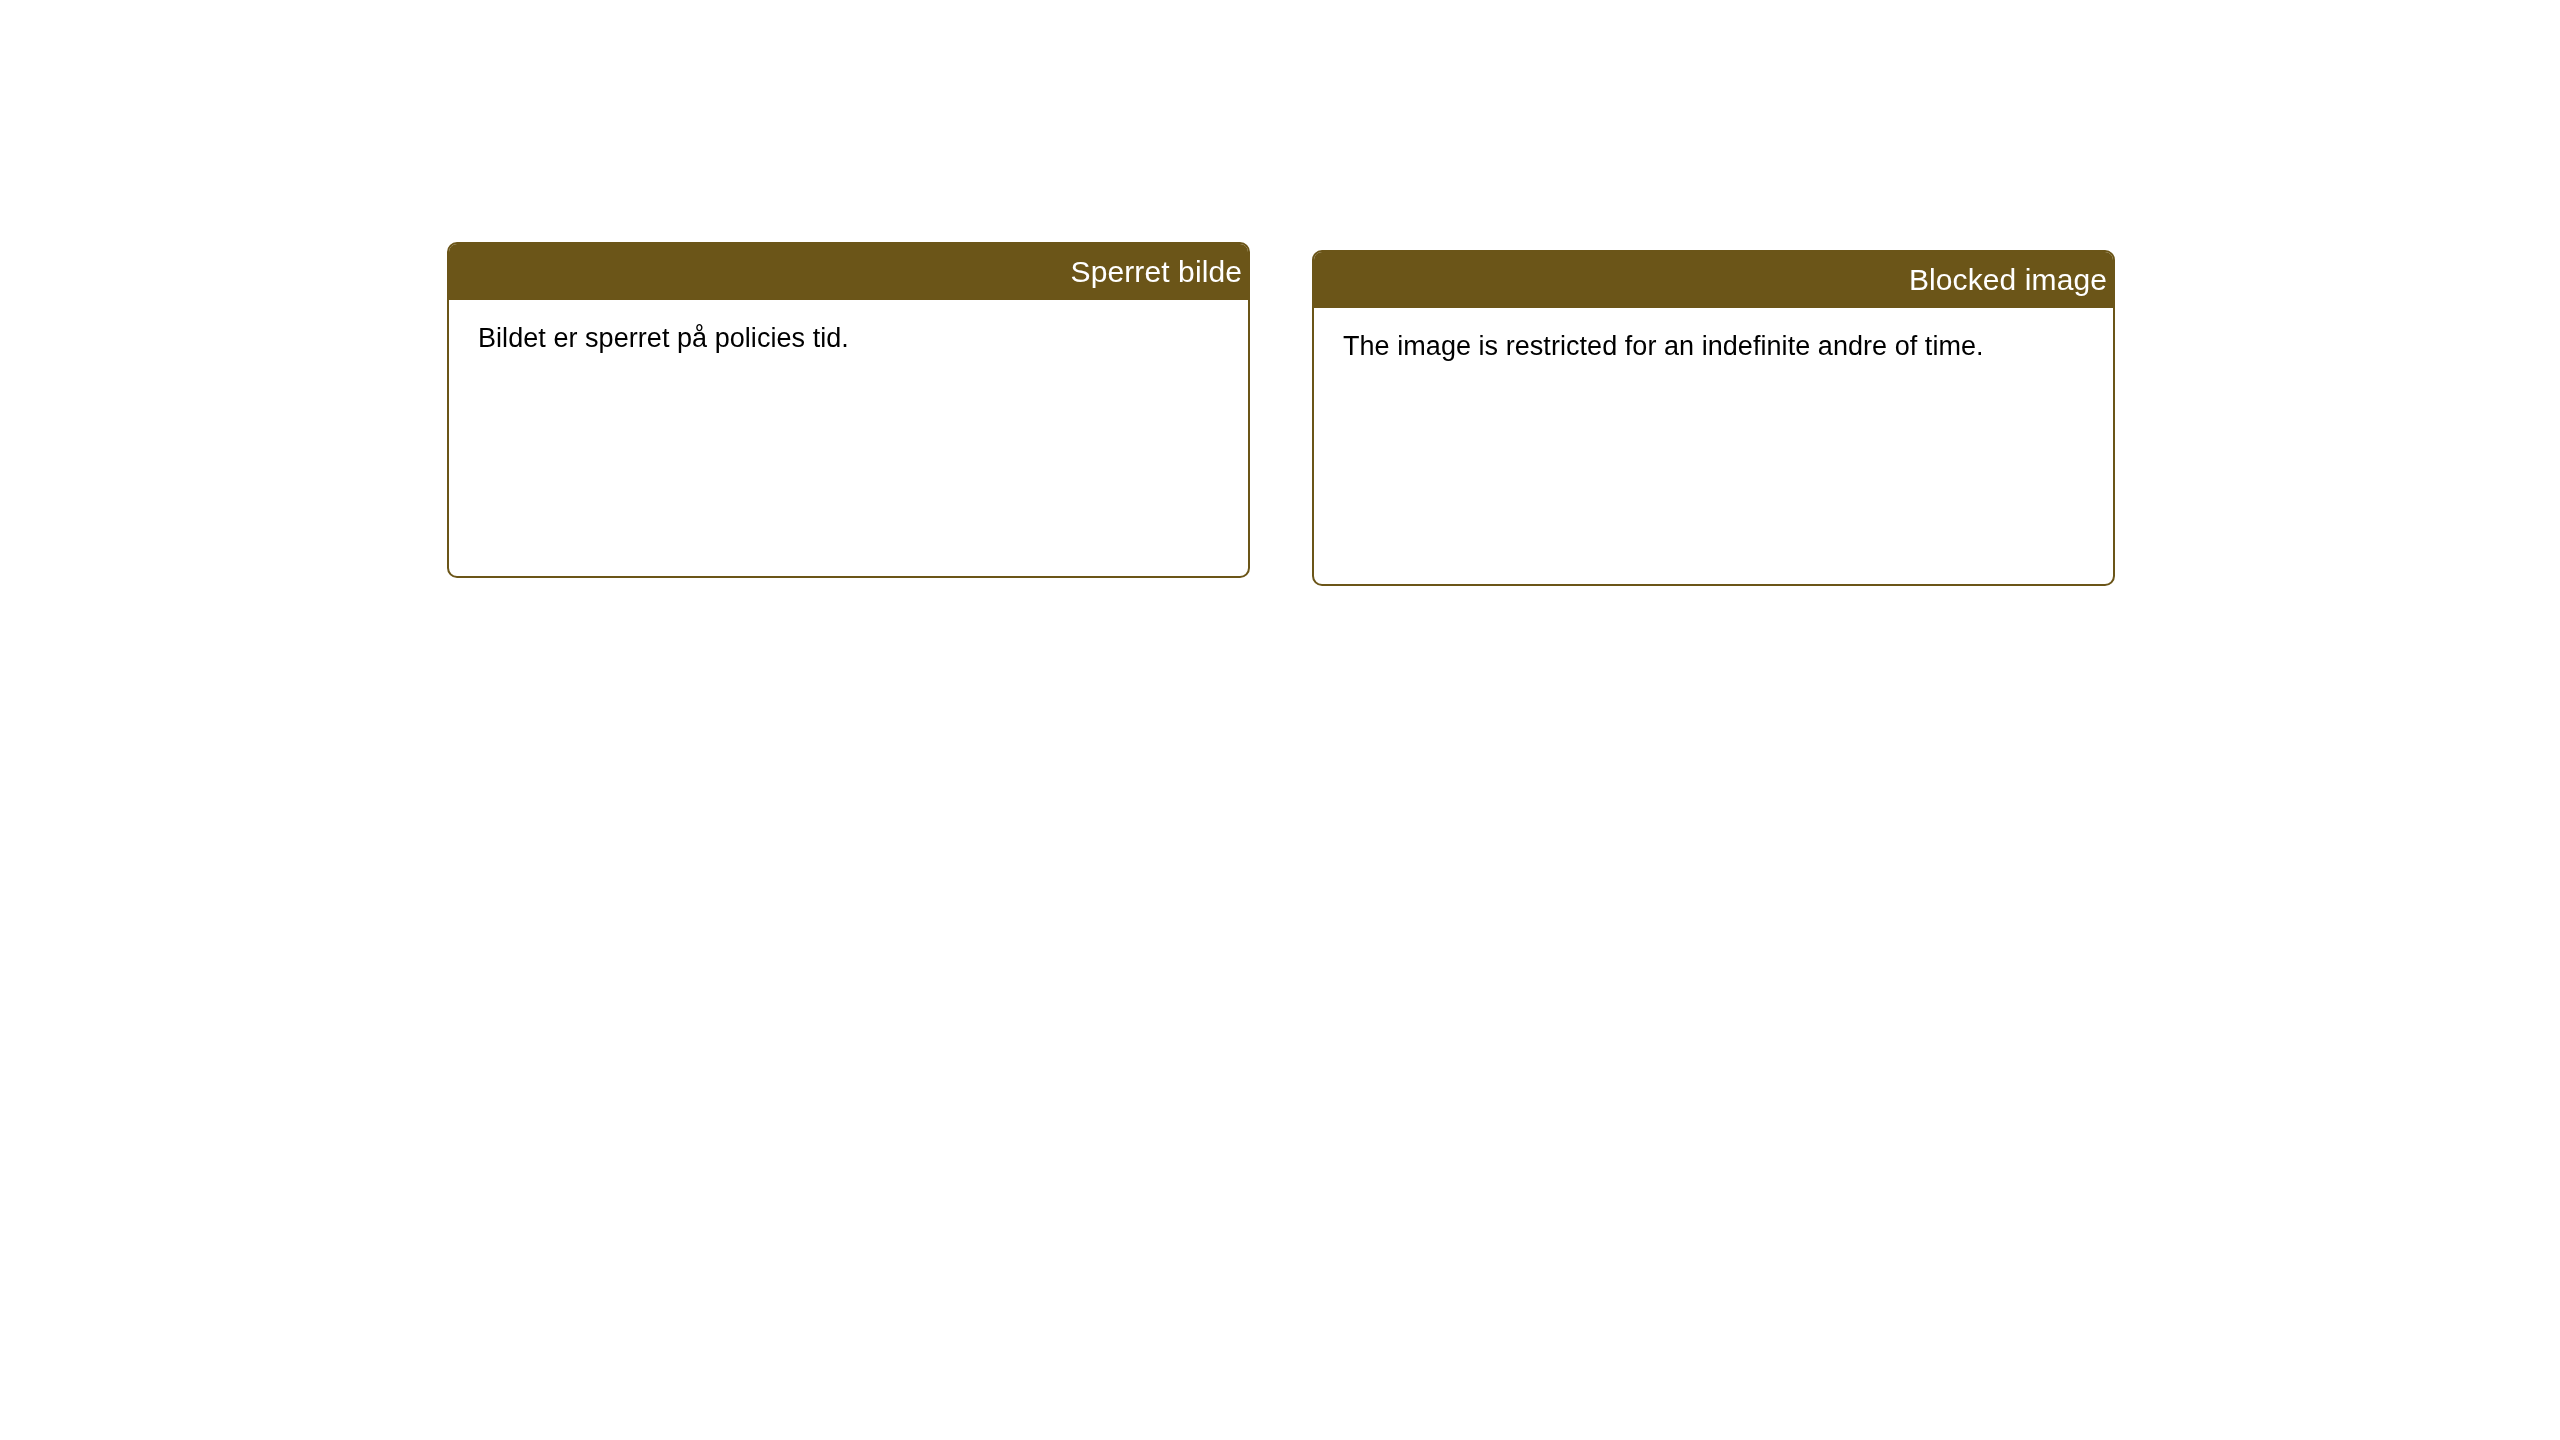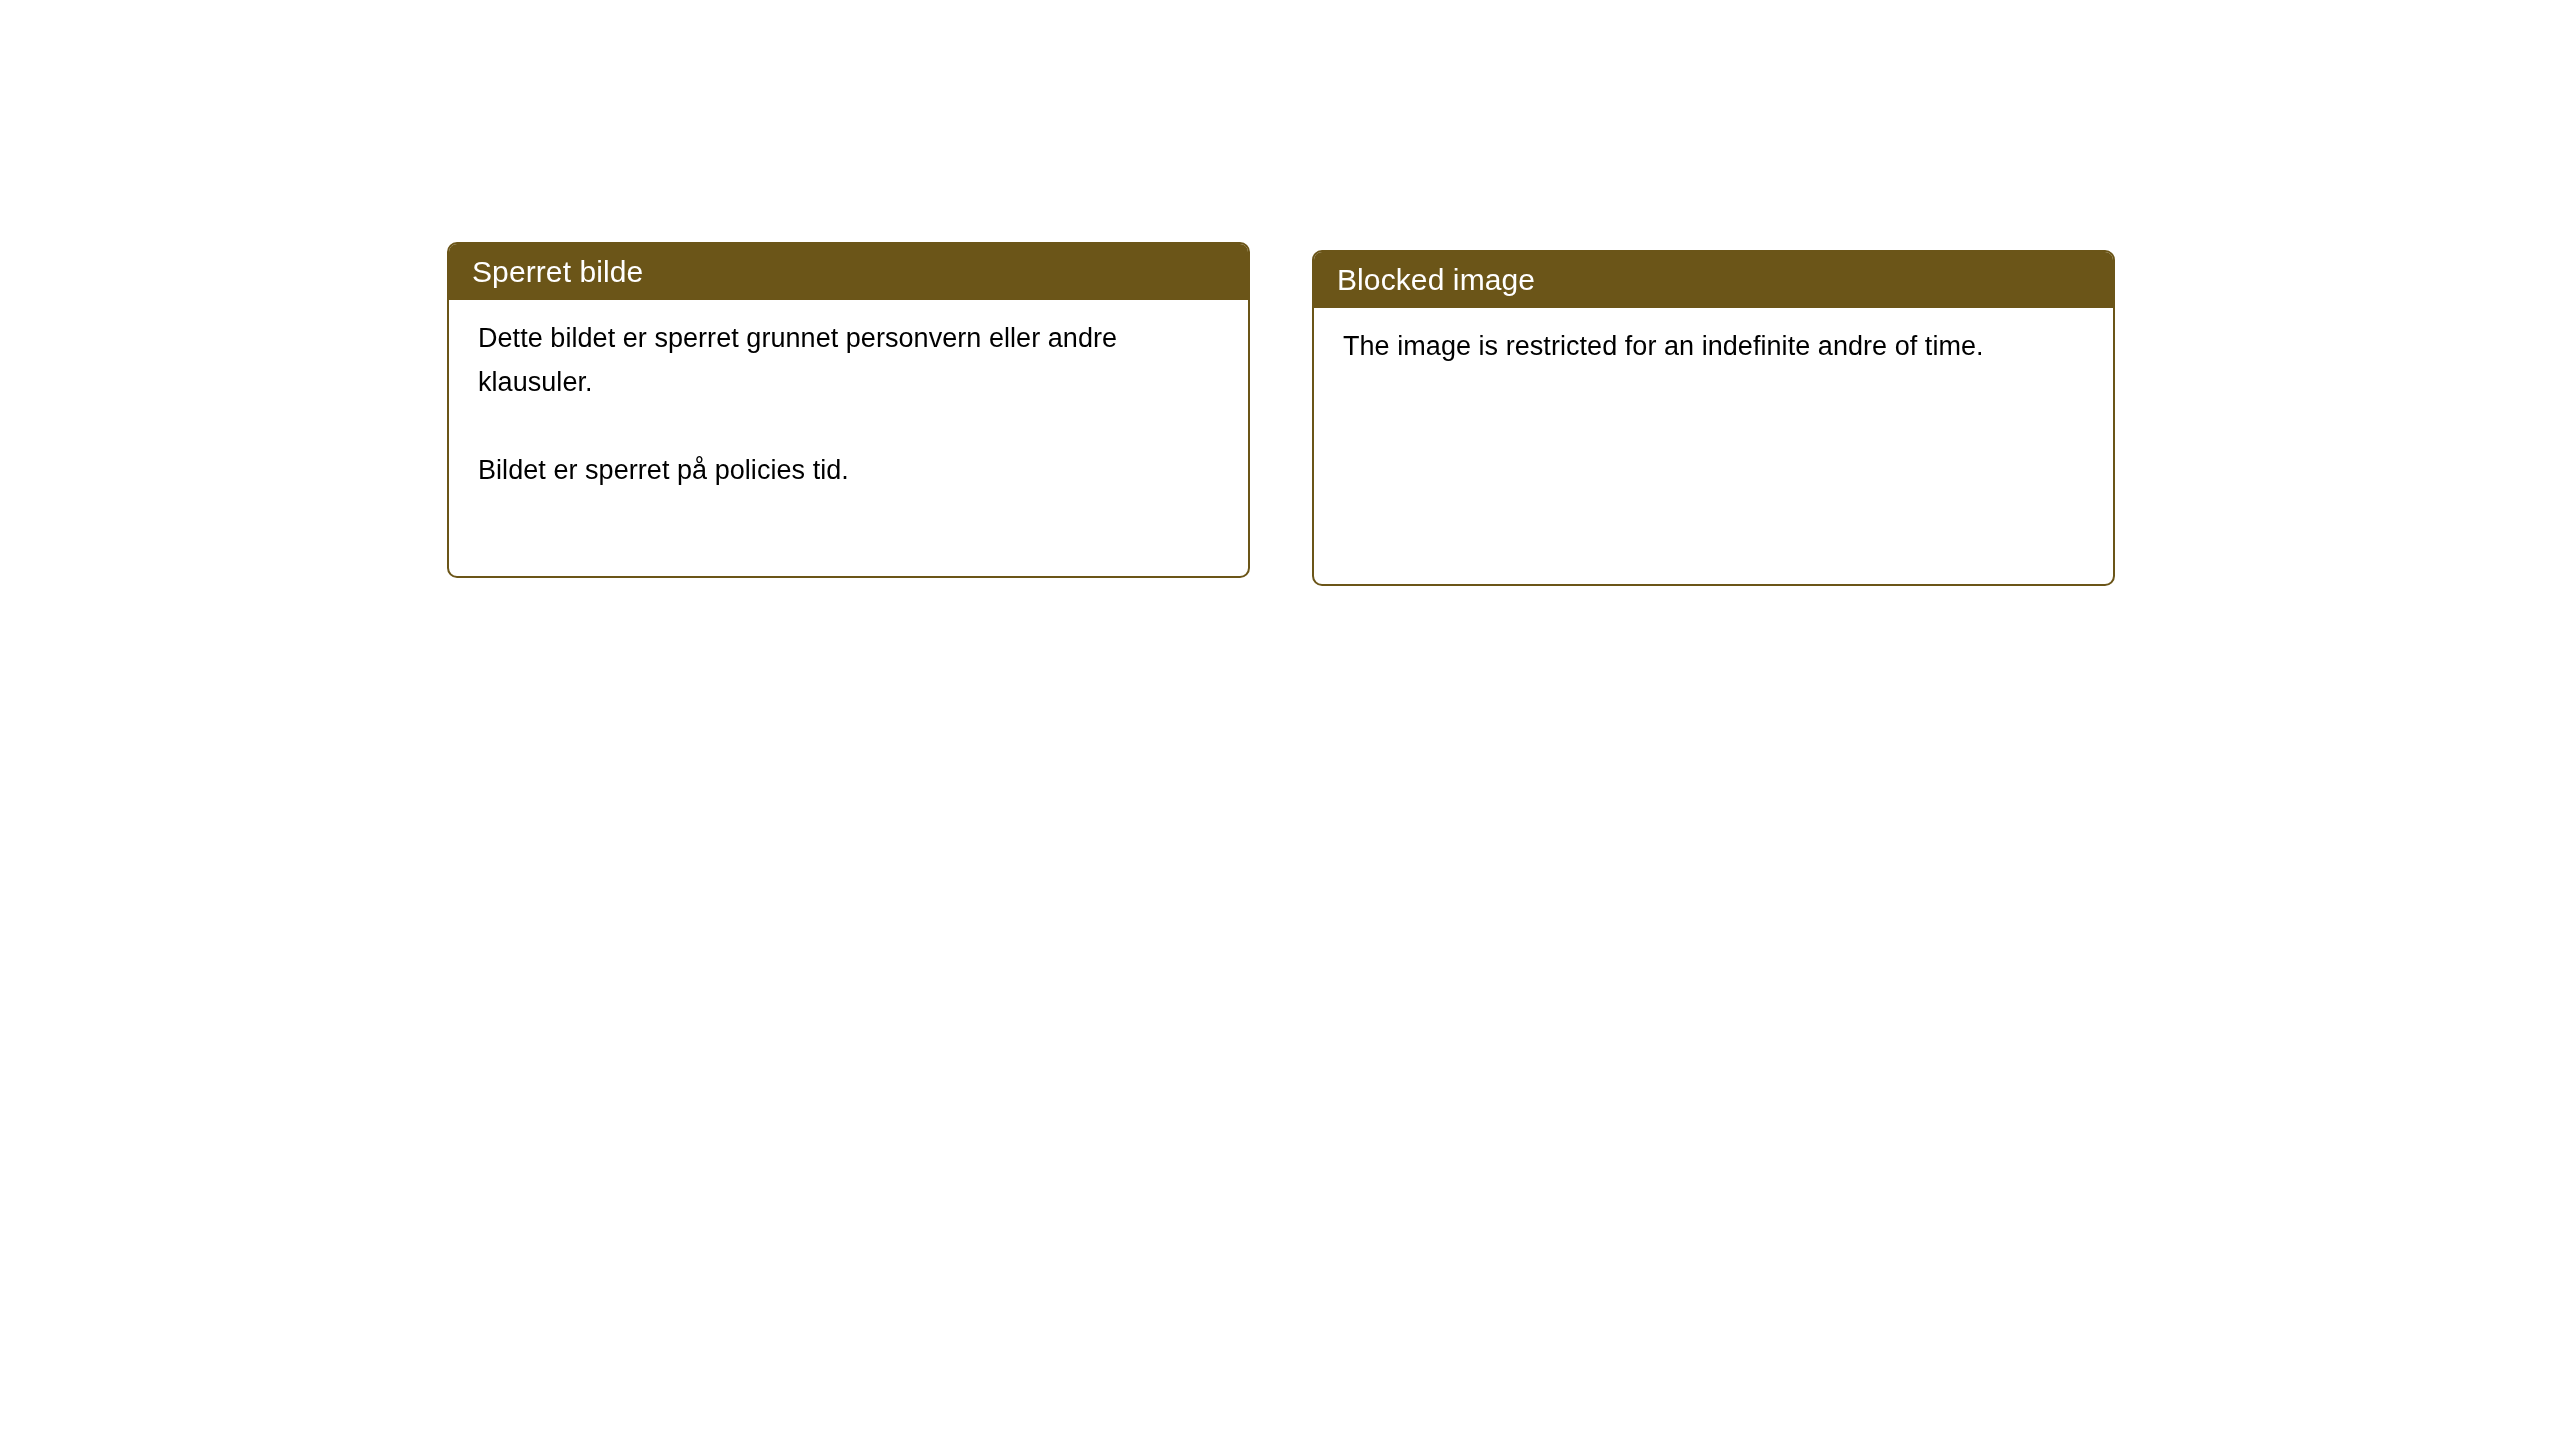--- a/index.html
+++ b/index.html
@@ -43,20 +43,21 @@
     height: 58px;
     background: #6b5518;
     border-top-left-radius: 8px;
     border-top-right-radius: 8px;
     display: flex;
     align-items: center;
     padding: 0 8px 0 25px;
     box-sizing: border-box;
     margin: -2px -2px 0 -2px;
     padding-top: 2px;
+    justify-content: flex-end;
   }
 
   .panel-title {
     color: #ffffff;
     font-size: 30px;
     font-weight: 400;
     line-height: 34px;
     letter-spacing: 0.1px;
     white-space: nowrap;
   }
@@ -82,21 +83,20 @@
 </head>
 <body>
 
 <div id="canvas">
 
   <div class="notice-panel" id="panel-no">
     <div class="panel-header">
       <span class="panel-title">Sperret bilde</span>
     </div>
     <div class="panel-body">
-      <p class="panel-paragraph">Dette bildet er sperret grunnet personvern eller andre klausuler.</p>
       <p class="panel-paragraph">Bildet er sperret på policies tid.</p>
     </div>
   </div>
 
   <div class="notice-panel" id="panel-en">
     <div class="panel-header">
       <span class="panel-title">Blocked image</span>
     </div>
     <div class="panel-body">
       <p class="panel-paragraph">The image is restricted for an indefinite andre of time.</p>

